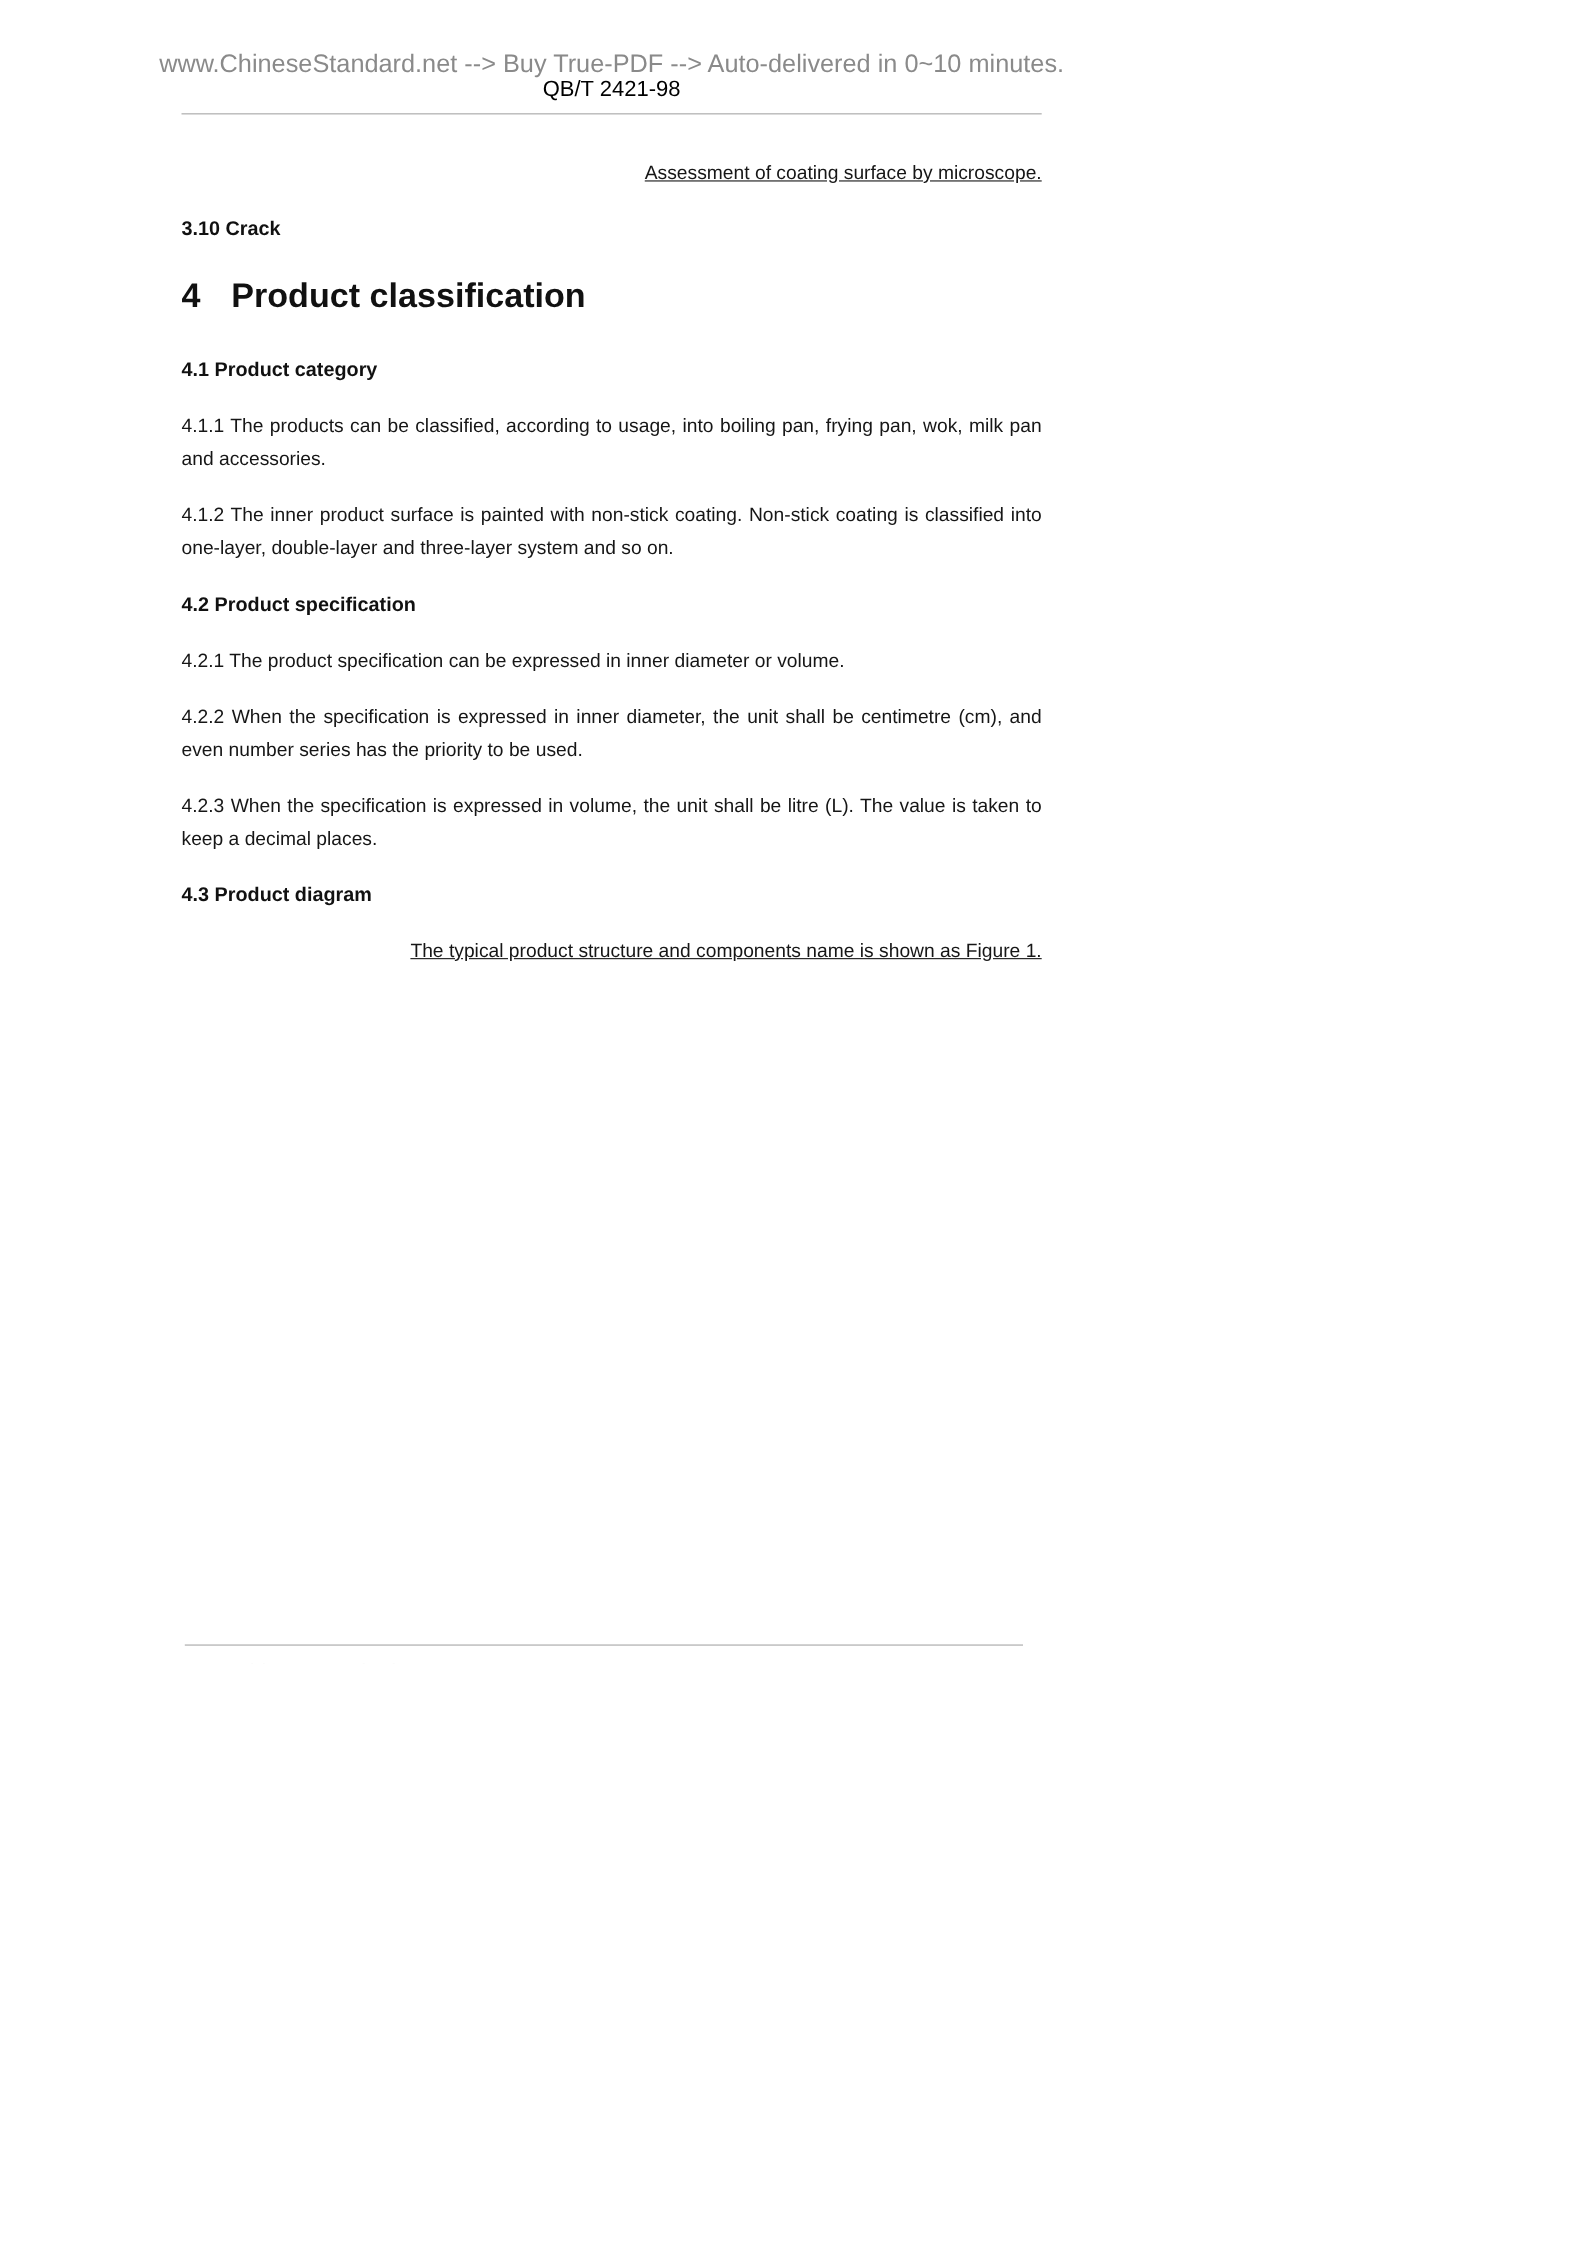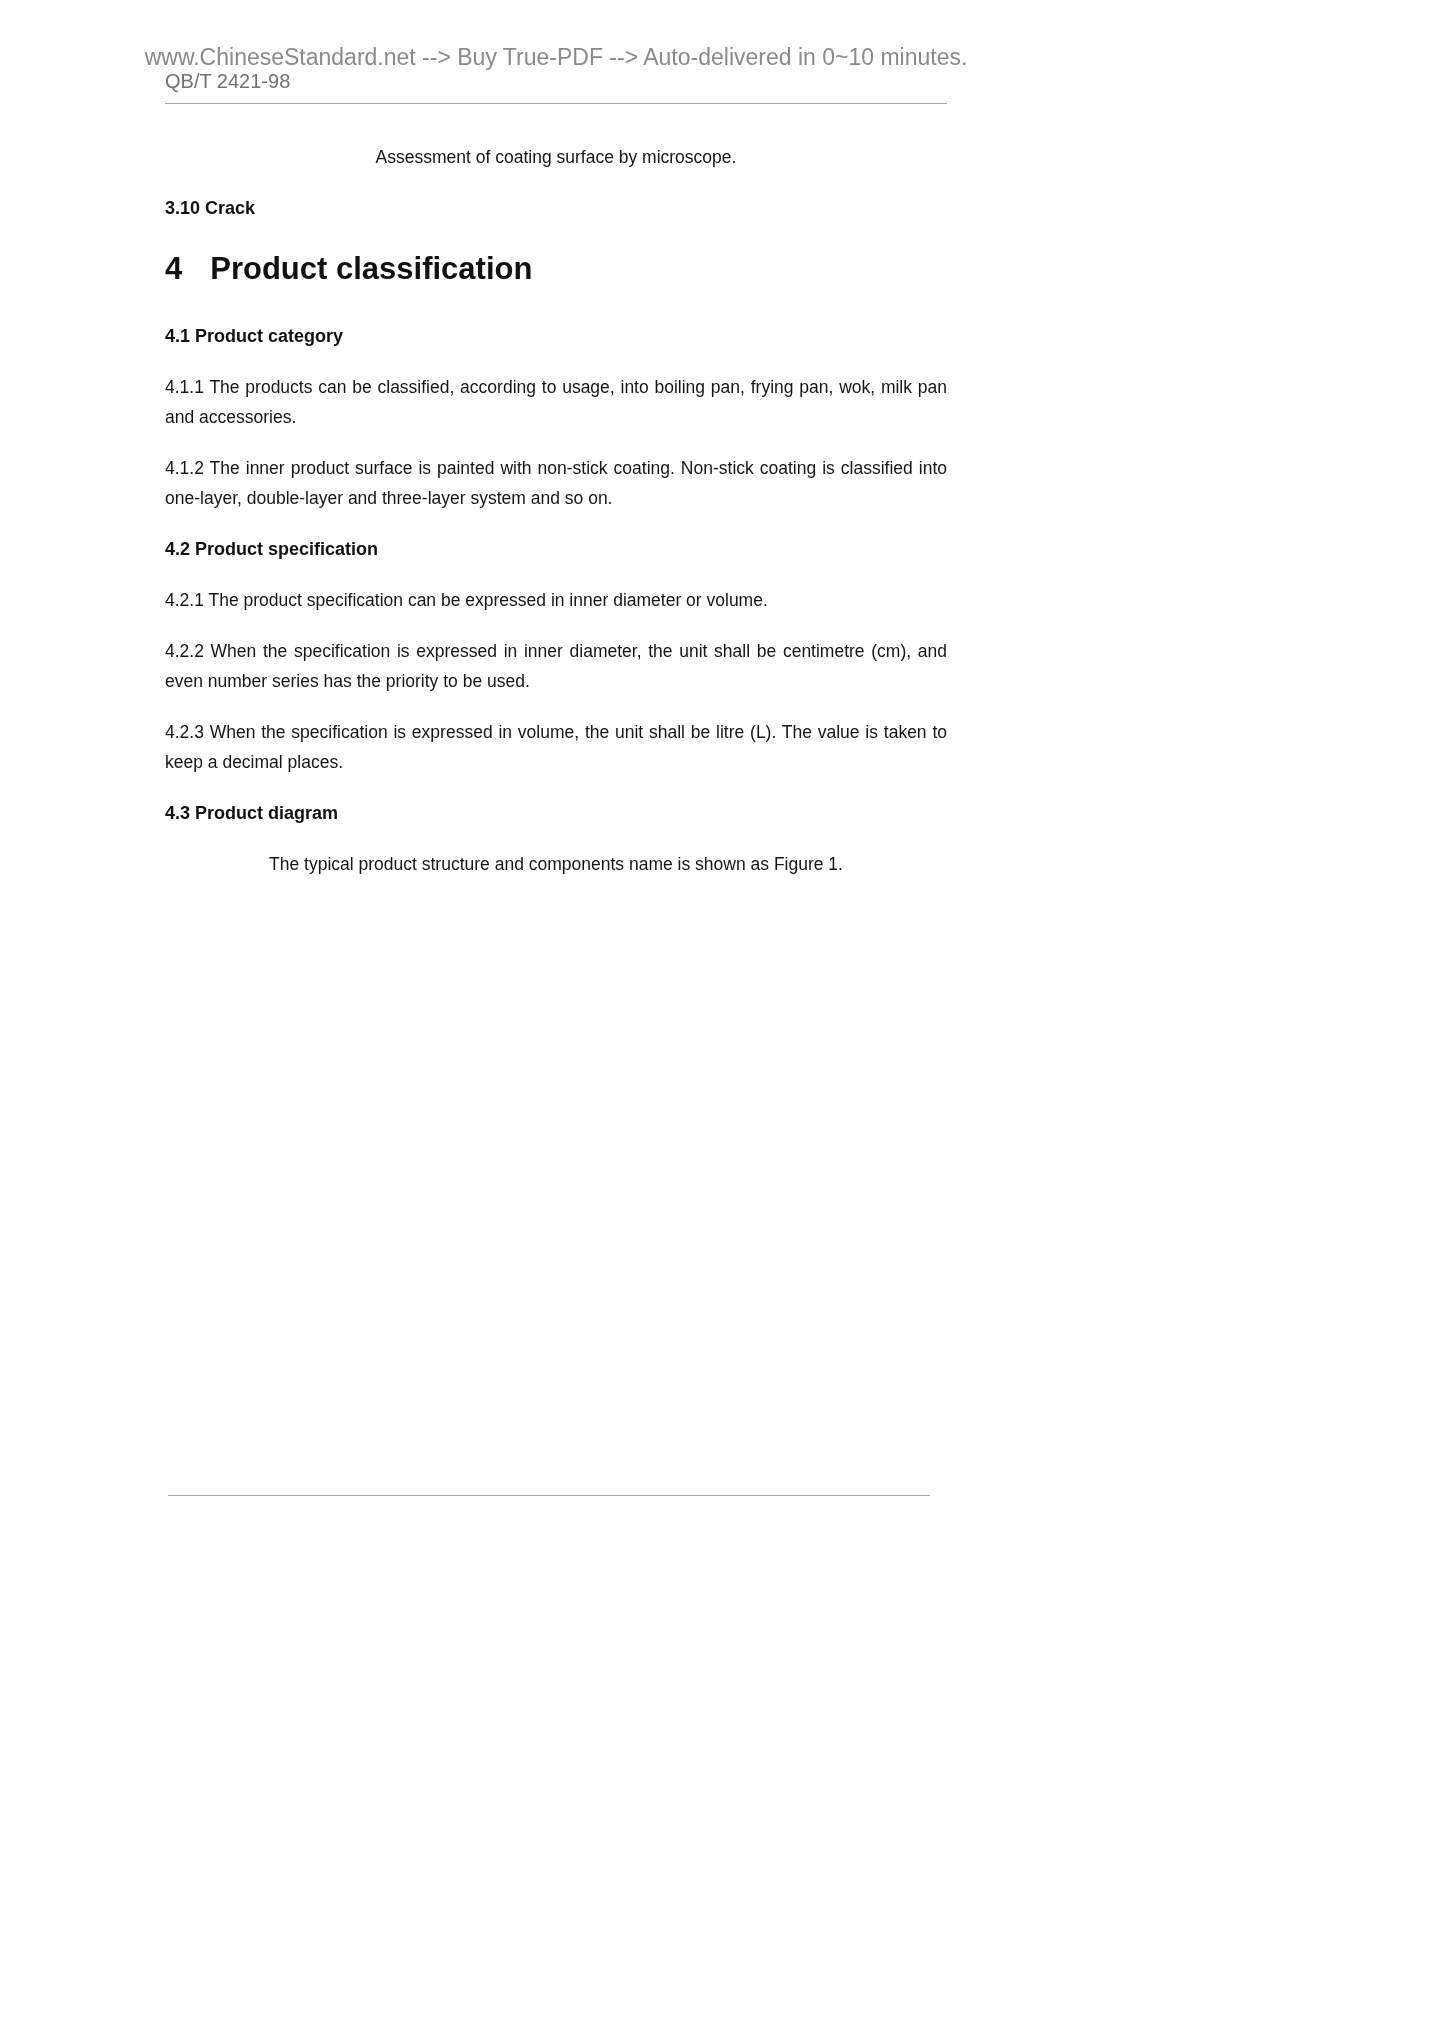--- a/index.html
+++ b/index.html
@@ -27,38 +27,39 @@
     display: flex;
     justify-content: center;
     white-space: nowrap;
   }
   .tagline {
     font-size: 23px;
     color: #8a8a8a;
     line-height: 26px;
   }
   .doc-number {
+    text-align: center;
     font-size: 20px;
-    color: #737373;
+    color: #000000;
     line-height: 22px;
   }
   .header-rule {
     border: none;
     border-top: 1px solid #a6a6a6;
     margin-top: 11px;
   }
 
   
   .doc-body { padding-top: 38px; font-size: 17.5px; line-height: 30px; }
   .doc-body p {
     margin-bottom: 21px;
     text-align: justify;
     color: #161616;
   }
-  .doc-body p.no-justify { text-align: center; }
+  .doc-body p.no-justify { text-align: right; text-decoration: underline; }
   .subhead {
     font-weight: bold;
     font-size: 18px;
     line-height: 30px;
     margin-bottom: 21px;
     color: #111111;
   }
   .section-heading {
     font-weight: bold;
     font-size: 31px;

